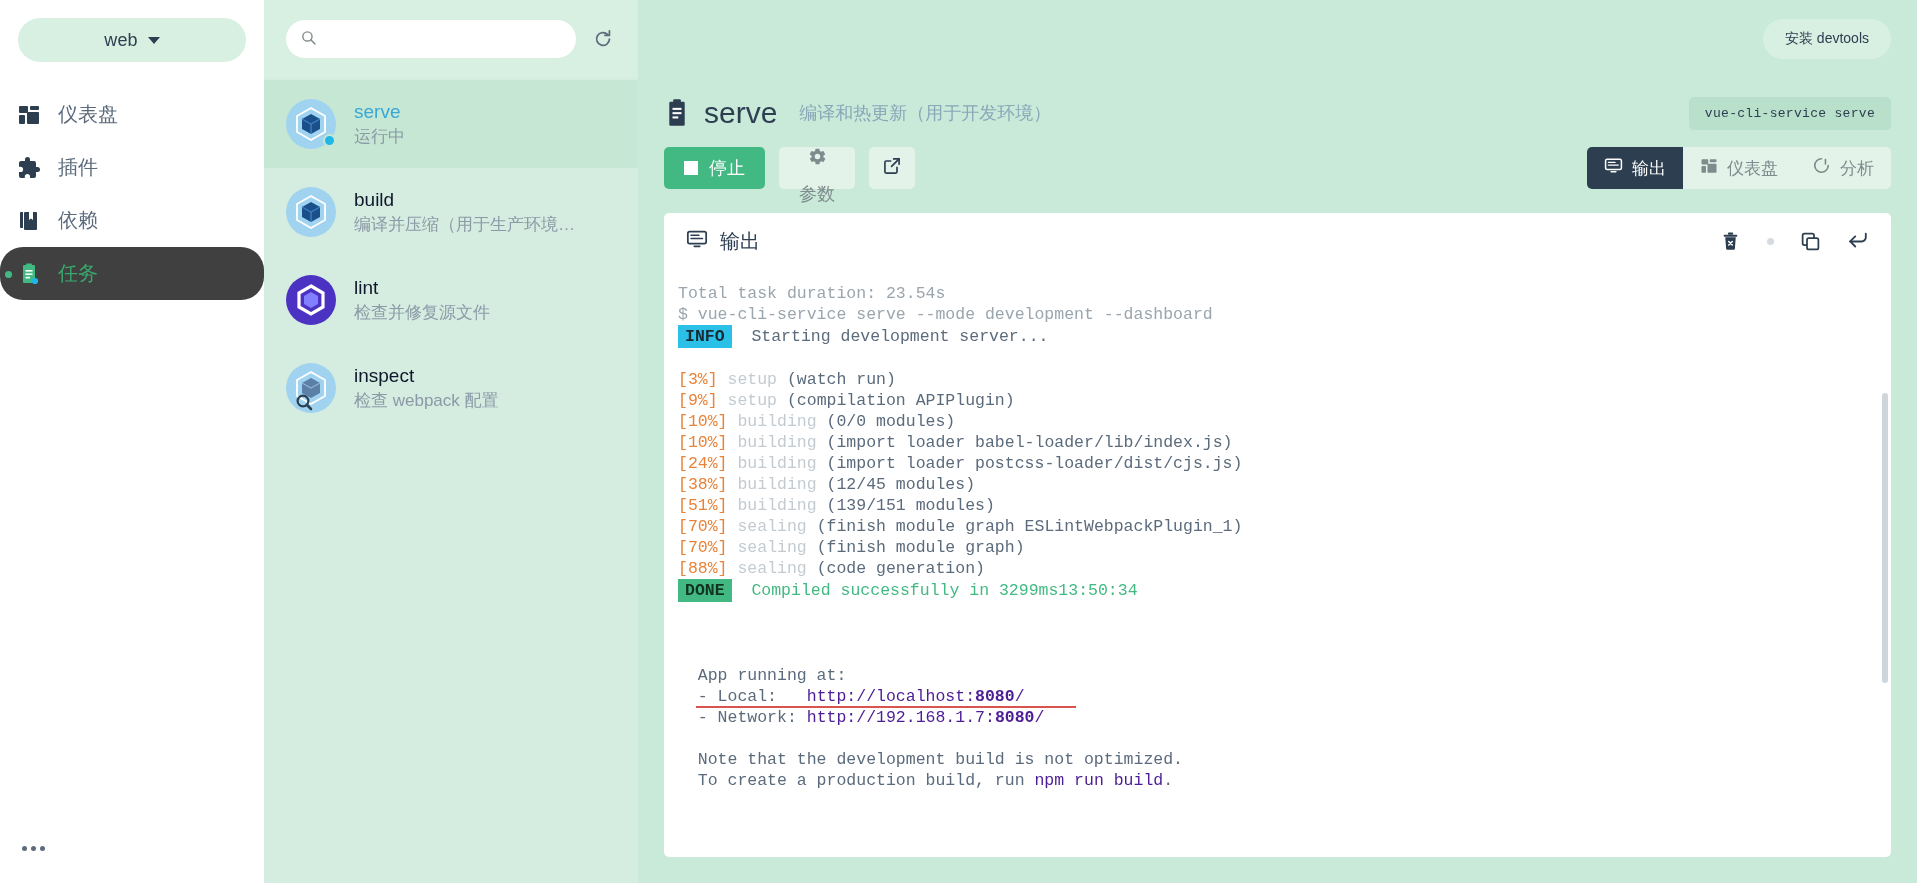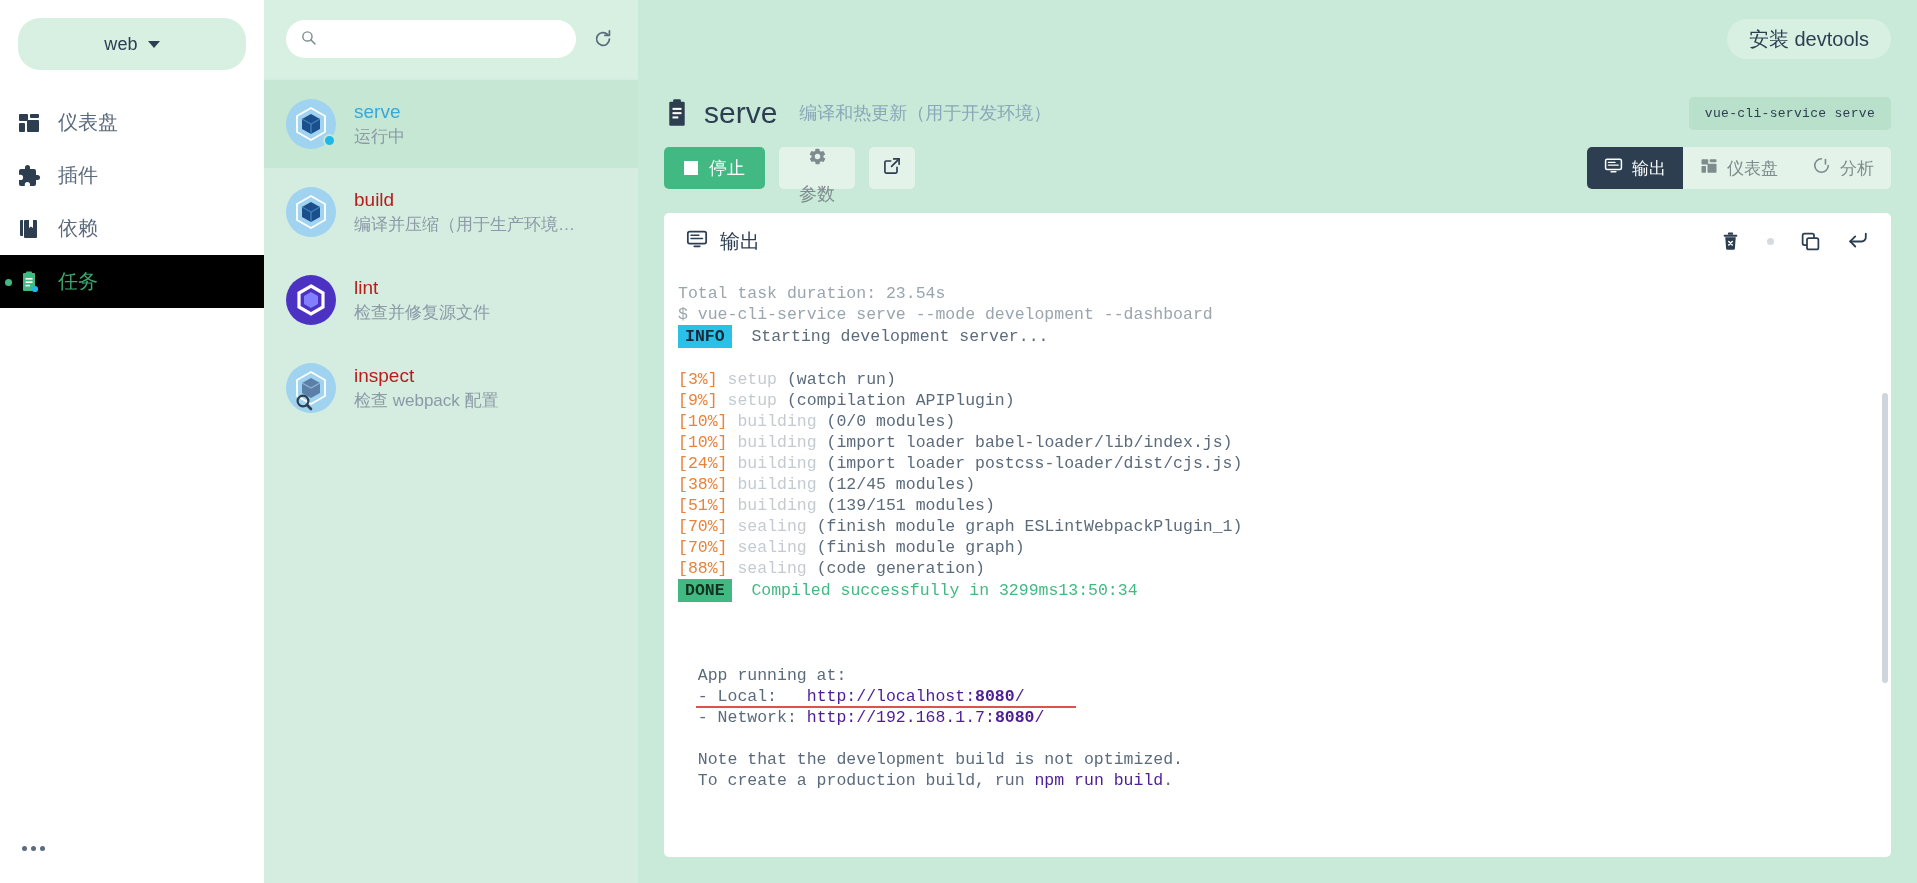--- a/index.html
+++ b/index.html
@@ -18,21 +18,21 @@
   .sidebar {
     width: 264px; height: 883px;
     background: #ffffff;
     display: flex; flex-direction: column;
     flex: 0 0 264px;
     position: relative;
     z-index: 3;
   }
   .project-select {
     margin: 18px 18px 0 18px;
-    height: 52px;
+    height: 44px;
     background: #d8f0e2;
     border-radius: 22px;
     display: flex; align-items: center; justify-content: center;
     gap: 10px;
     cursor: pointer;
   }
   .project-select .pname {
     font-size: 18px; color: #2c3e50; letter-spacing: .2px;
   }
   .caret {
@@ -46,21 +46,21 @@
     height: 53px;
     display: flex; align-items: center;
     padding-left: 16px;
     gap: 16px;
     cursor: pointer;
     position: relative;
   }
   .nav-item .nav-label {
     font-size: 20px; color: #5b6b7c;
   }
-  .nav-item.active { background: #000000; }
+  .nav-item.active { background: #404040; border-radius: 23px; }
   .nav-item.active .nav-label { color: #3aa76d; }
   .nav-item .dot-marker {
     position: absolute; left: 5px; top: 50%; margin-top: -3px;
     width: 7px; height: 7px; border-radius: 50%;
     background: #42b983;
     display: none;
   }
   .nav-item.active .dot-marker { display: block; }
   .nav-icon { width: 26px; height: 26px; display: flex; align-items: center; justify-content: center; }
   .nav-icon svg { display: block; }
@@ -119,21 +119,21 @@
   }
   .task-item.selected { background: #c6e7d4; }
   .task-av { position: relative; width: 50px; height: 50px; flex: 0 0 50px; }
   .task-av .badge {
     position: absolute; right: 0px; bottom: 2px;
     width: 13px; height: 13px; border-radius: 50%;
     background: #1fb6e8; border: 2px solid #d5ece0;
   }
   .task-item.selected .task-av .badge { border-color: #c6e7d4; }
   .task-text { display: flex; flex-direction: column; gap: 2px; min-width: 0; }
-  .task-name { font-size: 19px; color: #b91c1c; line-height: 1.25; }
+  .task-name { font-size: 19px; color: #0f172a; line-height: 1.25; }
   .task-item.selected .task-name { color: #37a8d8; }
   .task-desc {
     font-size: 17px; color: #8b9aa6; line-height: 1.3;
     white-space: nowrap; overflow: hidden; text-overflow: ellipsis;
     max-width: 248px;
   }
 
   
   .main {
     flex: 1; height: 883px;
@@ -147,21 +147,21 @@
     height: 78px;
     background: #c9e9d9;
     display: flex; align-items: center;
     z-index: 1;
   }
   .install-btn {
     margin-left: auto; margin-right: 26px;
     height: 40px; padding: 0 22px;
     background: #d8f0e2; border-radius: 20px;
     display: flex; align-items: center;
-    font-size: 20px; color: #2c3e50;
+    font-size: 14px; color: #2c3e50;
     cursor: pointer; border: none;
     font-family: "Liberation Sans", sans-serif;
   }
   .main-inner {
     margin-top: 78px;
     flex: 1; display: flex; flex-direction: column;
     min-height: 0;
   }
   .task-header {
     padding: 18px 26px 0 26px;

